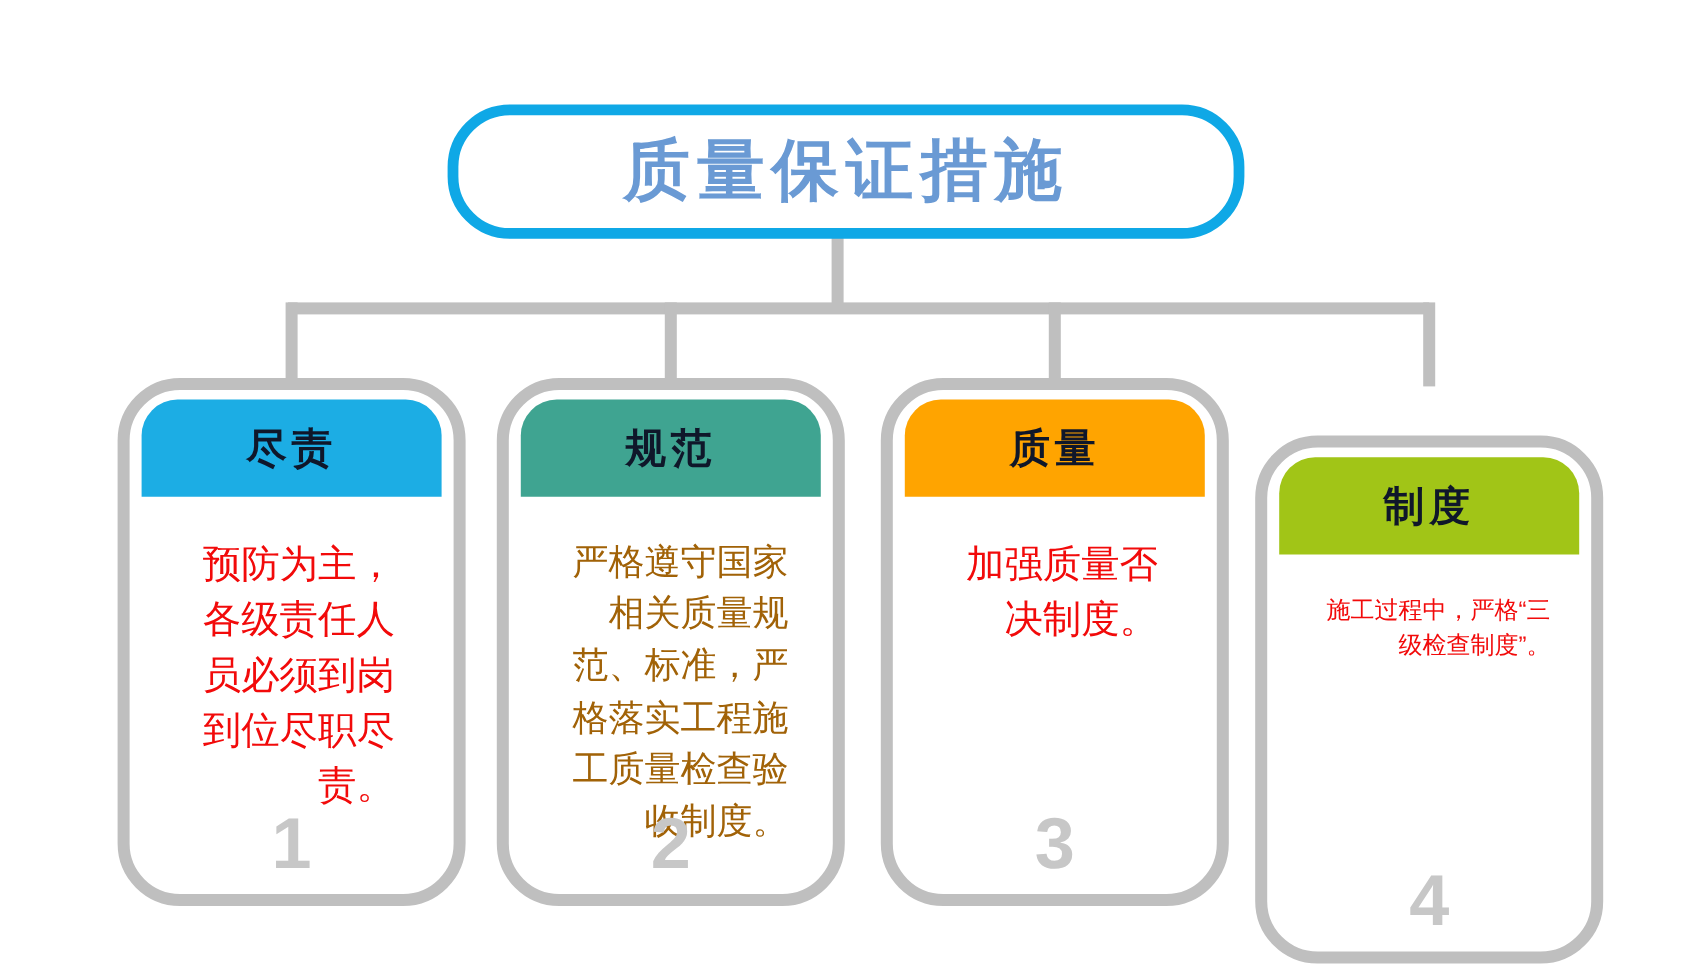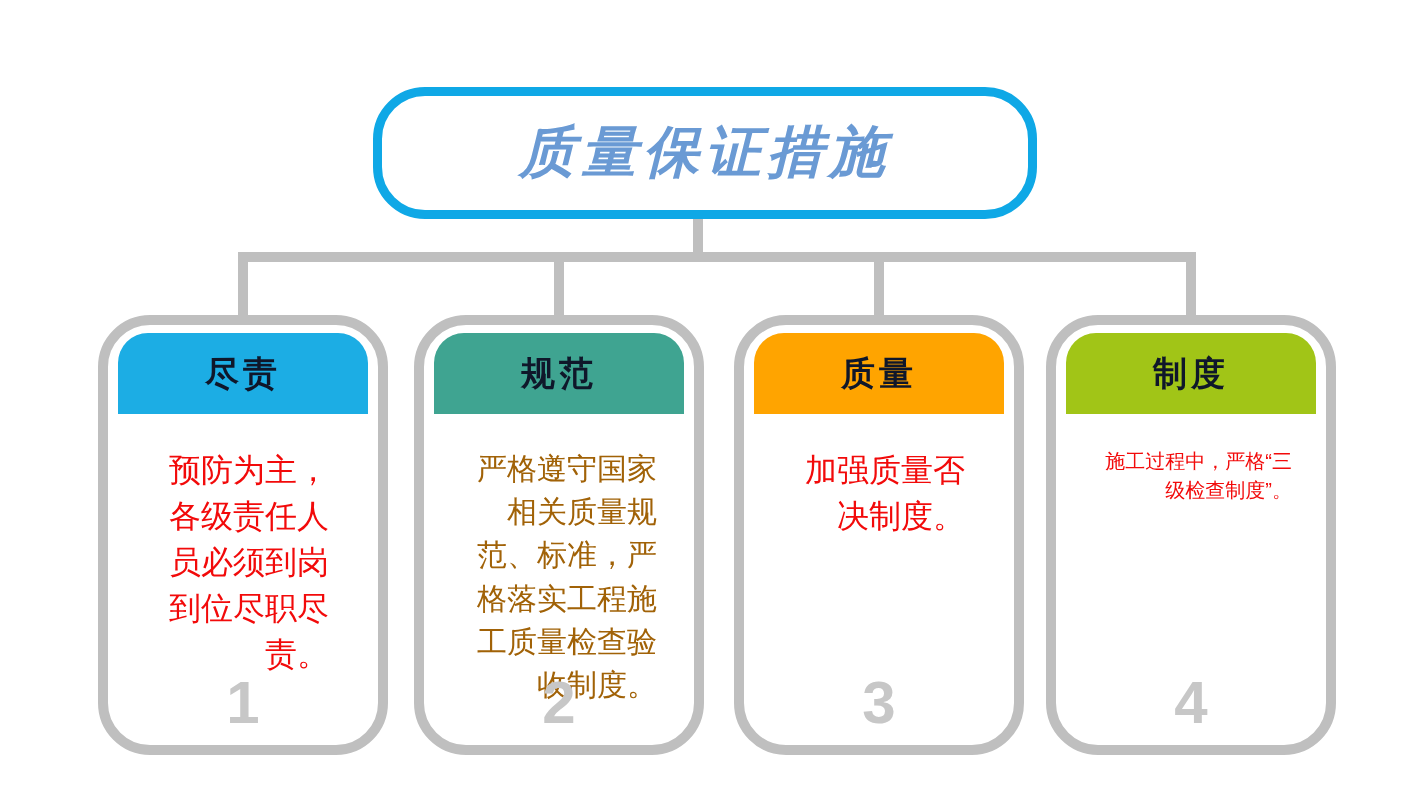--- a/index.html
+++ b/index.html
@@ -15,30 +15,29 @@
     background: #ffffff;
     overflow: hidden;
   }
 
   
   .title-box {
     position: absolute;
     left: 373px;
     top: 87px;
     width: 664px;
-    height: 132px;
+    height: 112px;
     box-sizing: border-box;
     border: 9px solid #0FA8E6;
     border-radius: 52px;
     background: #ffffff;
     display: flex;
     align-items: center;
     justify-content: center;
     z-index: 3;
-    font-style: italic;
   }
   .title-text {
     font-size: 56px;
     font-weight: bold;
     color: #6A9AD4;
     letter-spacing: 6px;
     white-space: nowrap;
   }
 
   
@@ -62,21 +61,21 @@
     height: 440px;
     box-sizing: border-box;
     border: 10px solid #BFBFBF;
     border-radius: 52px;
     background: #ffffff;
     z-index: 2;
   }
   #card-1 { left: 98px; }
   #card-2 { left: 414px; }
   #card-3 { left: 734px; }
-  #card-4 { left: 1046px; }
+  #card-4 { left: 1046px; margin-top: 48px; }
 
   .card-header {
     position: absolute;
     top: 8px;
     left: 10px;
     right: 10px;
     height: 81px;
     border-radius: 30px 30px 0 0;
     display: flex;
     align-items: center;

